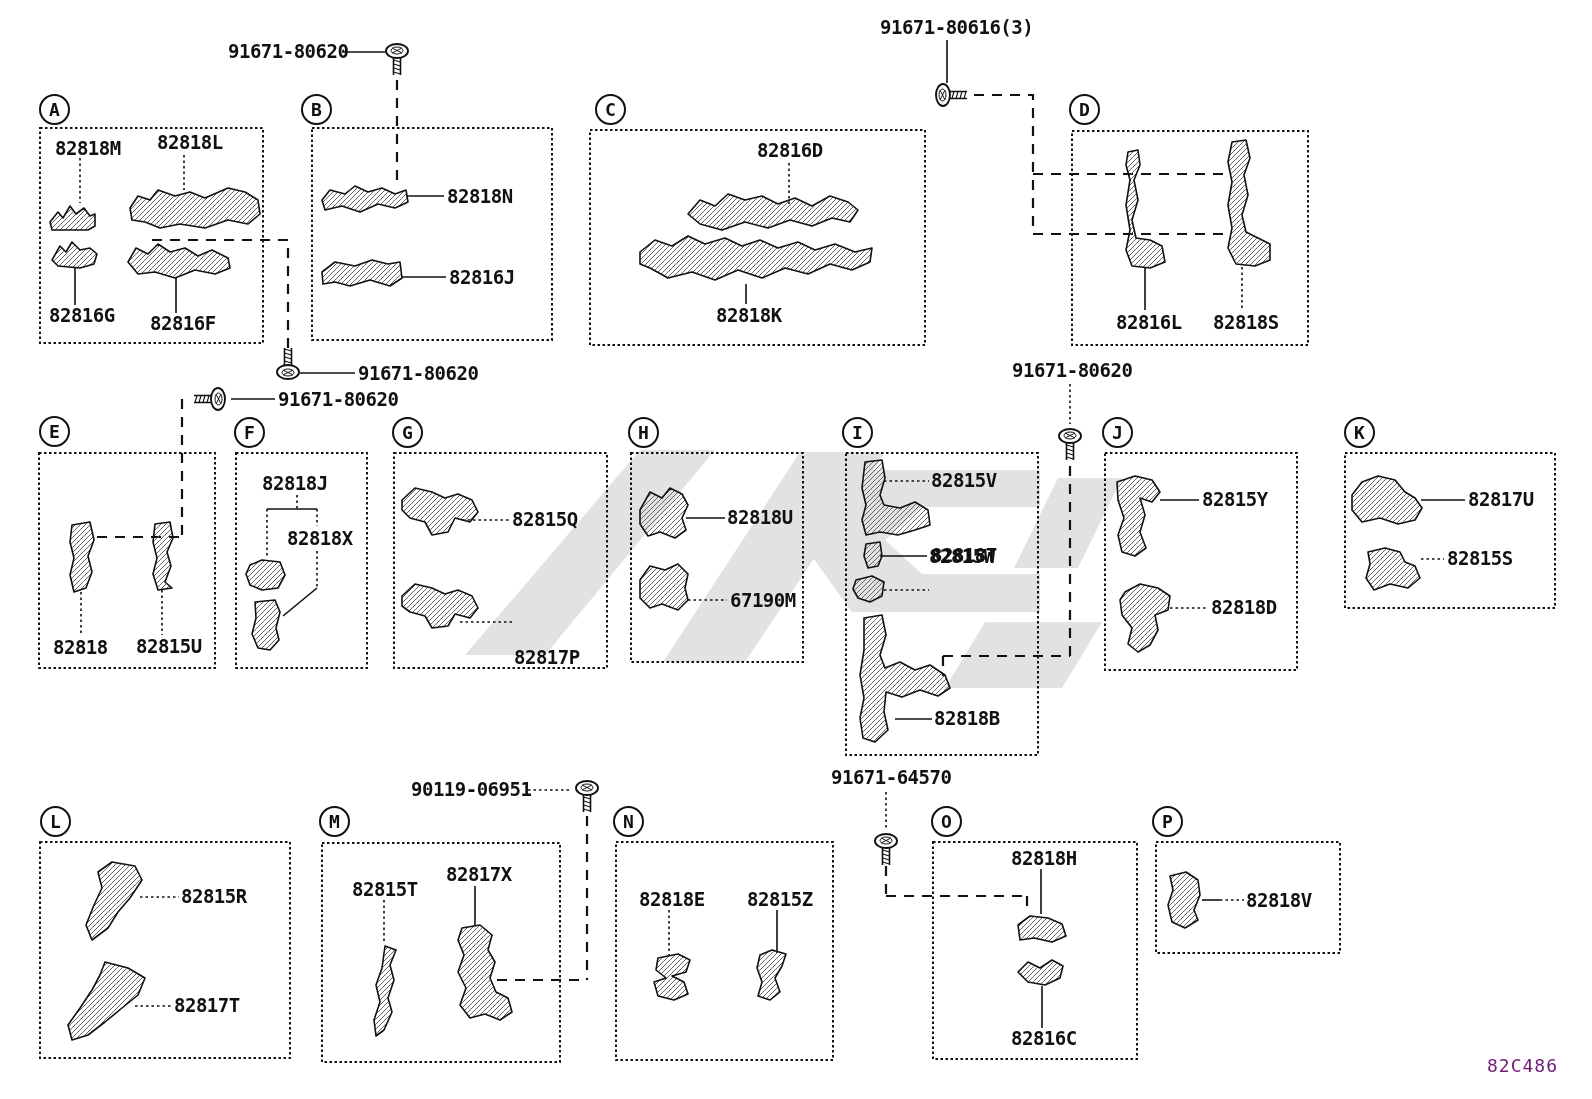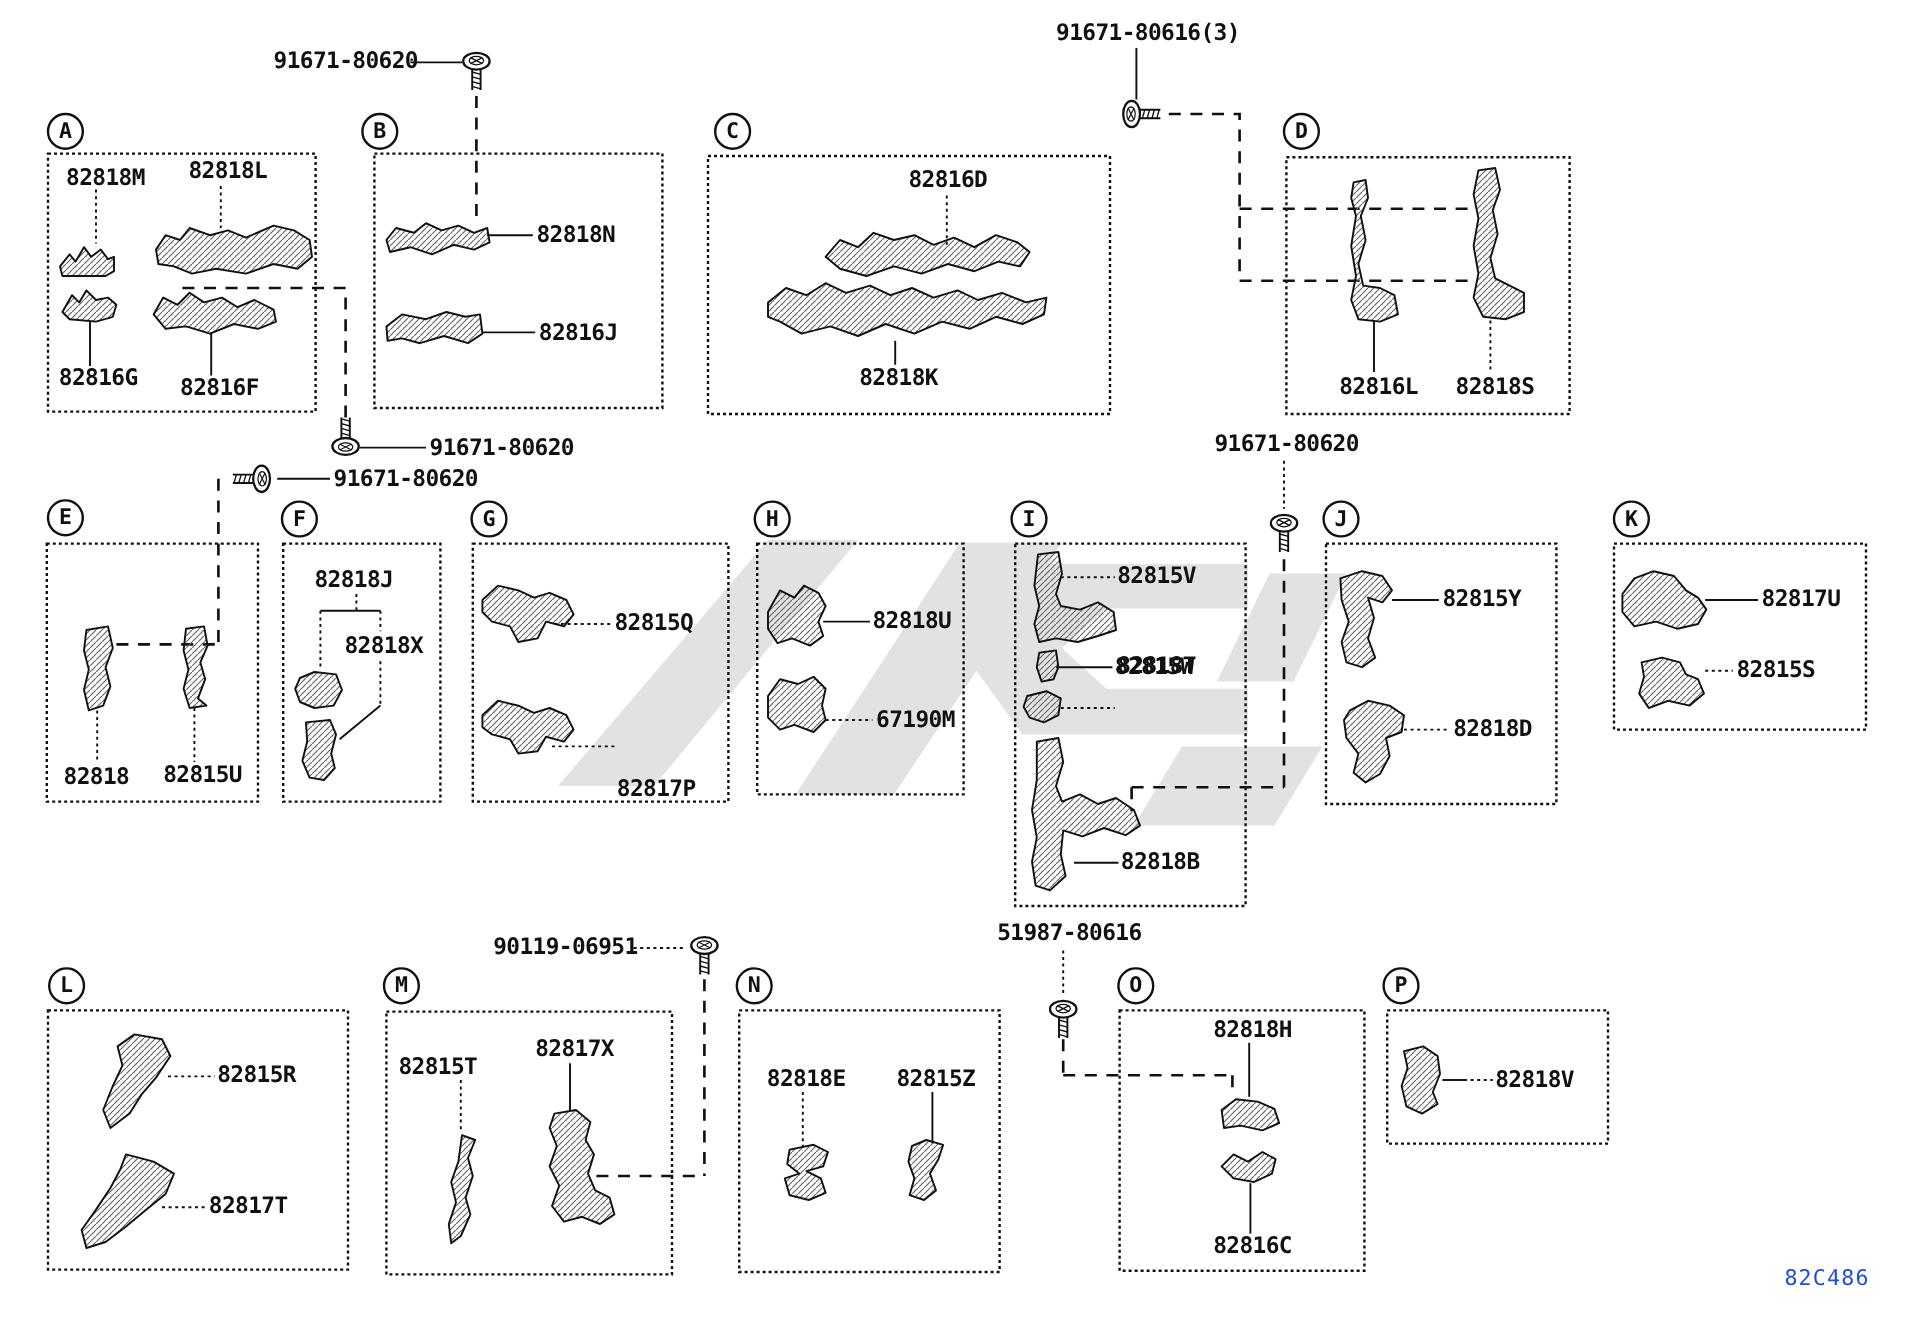--- a/index.html
+++ b/index.html
@@ -4,21 +4,21 @@
 <style>
   html,body{margin:0;padding:0;background:#fff;}
   .stage{position:relative;width:1592px;height:1099px;background:#fff;overflow:hidden;
          font-family:"DejaVu Sans Mono", monospace;}
   .layer{position:absolute;left:0;top:0;width:1592px;height:1099px;}
   .pn{position:absolute;font-weight:bold;font-size:19px;letter-spacing:-0.5px;color:#111;
       white-space:nowrap;line-height:19px;}
   .circ{position:absolute;width:31px;height:31px;box-sizing:border-box;border:2.5px solid #111;
         border-radius:50%;display:flex;align-items:center;justify-content:center;
         font-weight:bold;font-size:18px;color:#111;background:#fff;}
-  .code{position:absolute;font-size:18px;font-weight:normal;color:#1d4ed8;letter-spacing:1px;}
+  .code{position:absolute;font-size:18px;font-weight:normal;color:#701a75;letter-spacing:1px;}
   svg{display:block;}
 </style>
 </head>
 <body>
 
 <div class="stage">
 
   <svg class="layer" viewBox="0 0 1592 1099">
     <defs>
       <pattern id="hatch" patternUnits="userSpaceOnUse" width="5" height="5">
@@ -222,21 +222,21 @@
     <div class="circ" style="left:1152px;top:806px">
         <span>P</span>
       </div>
 
     <div class="pn" style="left:228px;top:42px">91671-80620</div>
     <div class="pn" style="left:880px;top:18px">91671-80616(3)</div>
     <div class="pn" style="left:358px;top:364px">91671-80620</div>
     <div class="pn" style="left:278px;top:390px">91671-80620</div>
     <div class="pn" style="left:1012px;top:361px">91671-80620</div>
     <div class="pn" style="left:411px;top:780px">90119-06951</div>
-    <div class="pn" style="left:831px;top:768px">51987-80616</div>
+    <div class="pn" style="left:831px;top:768px">91671-64570</div>
 
     <div class="pn" style="left:55px;top:139px">82818M</div>
     <div class="pn" style="left:157px;top:133px">82818L</div>
     <div class="pn" style="left:49px;top:306px">82816G</div>
     <div class="pn" style="left:150px;top:314px">82816F</div>
     <div class="pn" style="left:447px;top:187px">82818N</div>
     <div class="pn" style="left:449px;top:268px">82816J</div>
     <div class="pn" style="left:757px;top:141px">82816D</div>
     <div class="pn" style="left:716px;top:306px">82818K</div>
     <div class="pn" style="left:1116px;top:313px">82816L</div>
@@ -252,21 +252,21 @@
     <div class="pn" style="left:931px;top:471px">82815V</div>
     <div class="pn" style="left:929px;top:547px">82815W</div>
     <div class="pn" style="left:931px;top:546px">82818T</div>
     <div class="pn" style="left:934px;top:709px">82818B</div>
     <div class="pn" style="left:1202px;top:490px">82815Y</div>
     <div class="pn" style="left:1211px;top:598px">82818D</div>
     <div class="pn" style="left:1468px;top:490px">82817U</div>
     <div class="pn" style="left:1447px;top:549px">82815S</div>
     <div class="pn" style="left:181px;top:887px">82815R</div>
     <div class="pn" style="left:174px;top:996px">82817T</div>
-    <div class="pn" style="left:332px;top:880px">82815T</div>
+    <div class="pn" style="left:352px;top:880px">82815T</div>
     <div class="pn" style="left:446px;top:865px">82817X</div>
     <div class="pn" style="left:639px;top:890px">82818E</div>
     <div class="pn" style="left:747px;top:890px">82815Z</div>
     <div class="pn" style="left:1011px;top:849px">82818H</div>
     <div class="pn" style="left:1011px;top:1029px">82816C</div>
     <div class="pn" style="left:1246px;top:891px">82818V</div>
 
     <div class="code" style="left:1487px;top:1055px">82C486</div>
   </div>
 </div>

